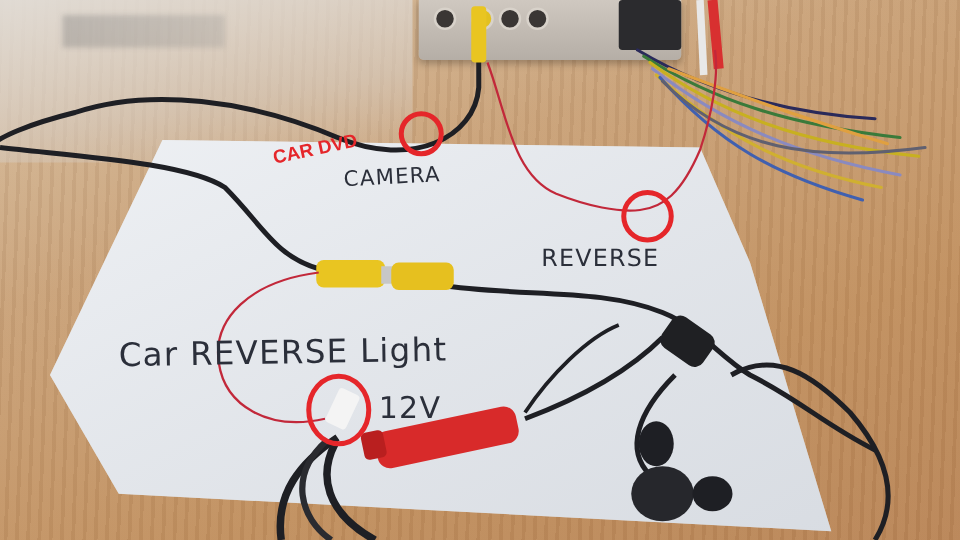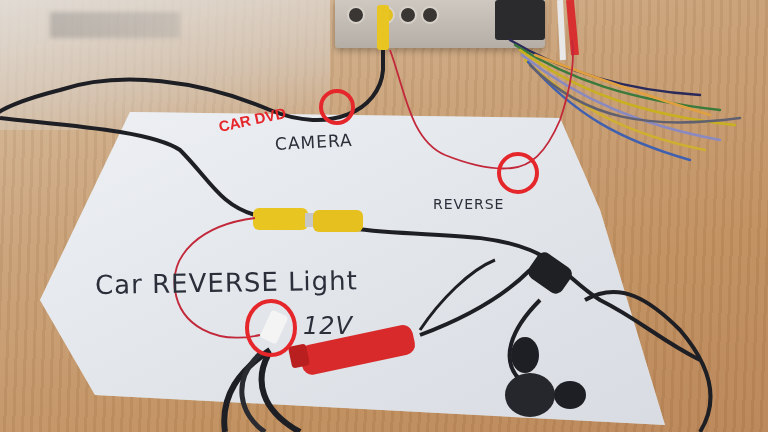--- a/index.html
+++ b/index.html
@@ -120,16 +120,16 @@
     <path d="M268,355 C255,380 260,410 300,432" stroke="#1e1f24" stroke-width="6" fill="none"></path>
     <path d="M262,352 C230,380 240,415 265,432" stroke="#2a2b30" stroke-width="5" fill="none"></path>
 
     <circle cx="337" cy="107" r="16" stroke="#e5262a" stroke-width="4" fill="none"></circle>
     <circle cx="518" cy="173" r="19" stroke="#e5262a" stroke-width="4" fill="none"></circle>
     <ellipse cx="271" cy="328" rx="24" ry="27" stroke="#e5262a" stroke-width="4" fill="none"></ellipse>
   </svg>
 
   <div class="redlabel" style="left:218px;top:111px;">CAR DVD</div>
   <div class="hand" style="left:275px;top:134px;font-size:17px;transform:rotate(-3deg);">CAMERA</div>
-  <div class="hand" style="left:433px;top:196px;font-size:14px;">REVERSE</div>
+  <div class="hand" style="left:433px;top:196px;font-size:19px;">REVERSE</div>
   <div class="hand" style="left:95px;top:270px;font-size:26px;transform:rotate(-1deg);">Car REVERSE Light</div>
-  <div class="hand" style="left:303px;top:312px;font-size:24px;font-style:italic;">12V</div>
+  <div class="hand" style="left:303px;top:312px;font-size:24px;">12V</div>
 </div>
 
 </body></html>

